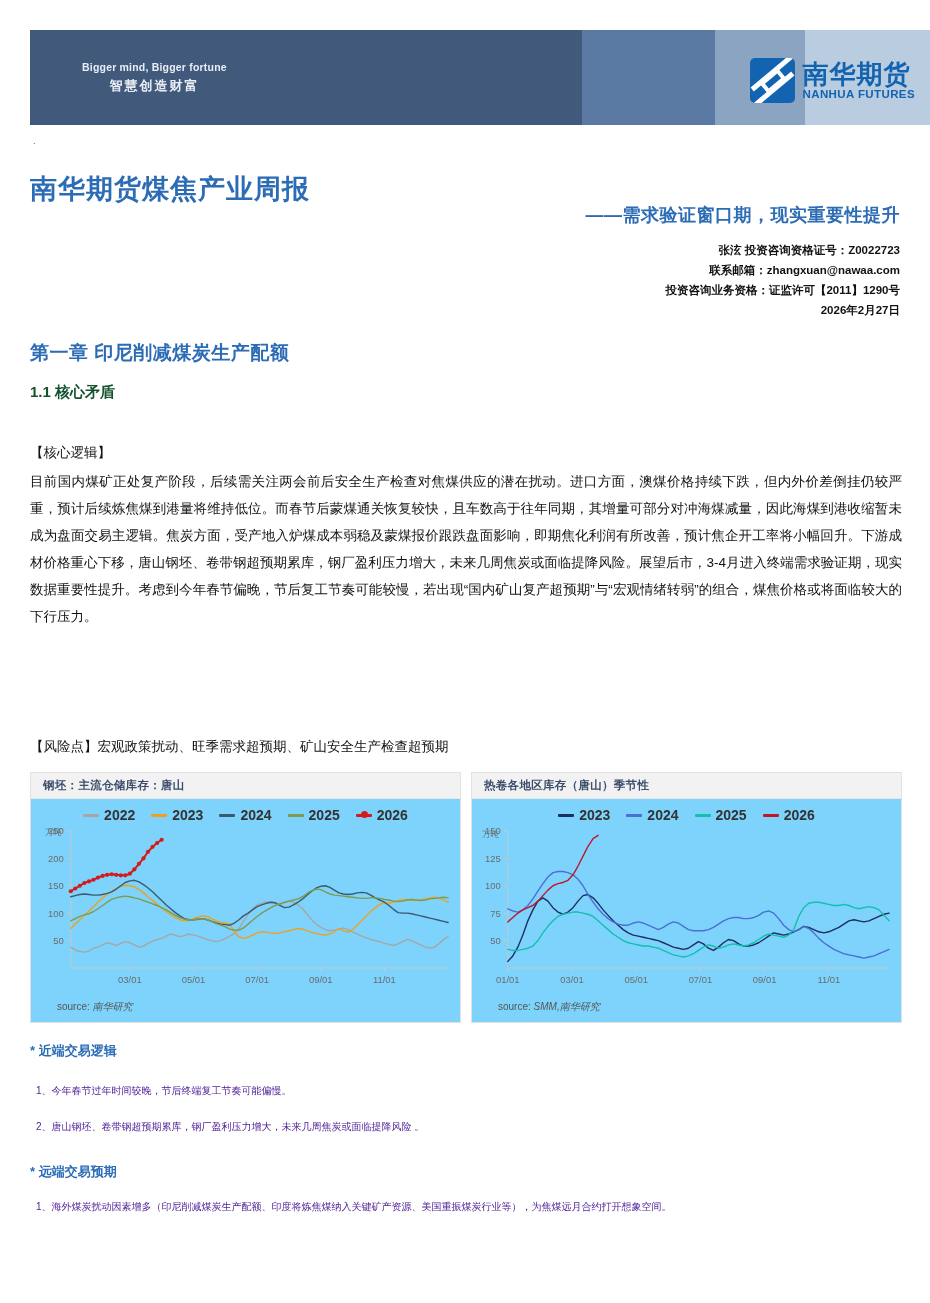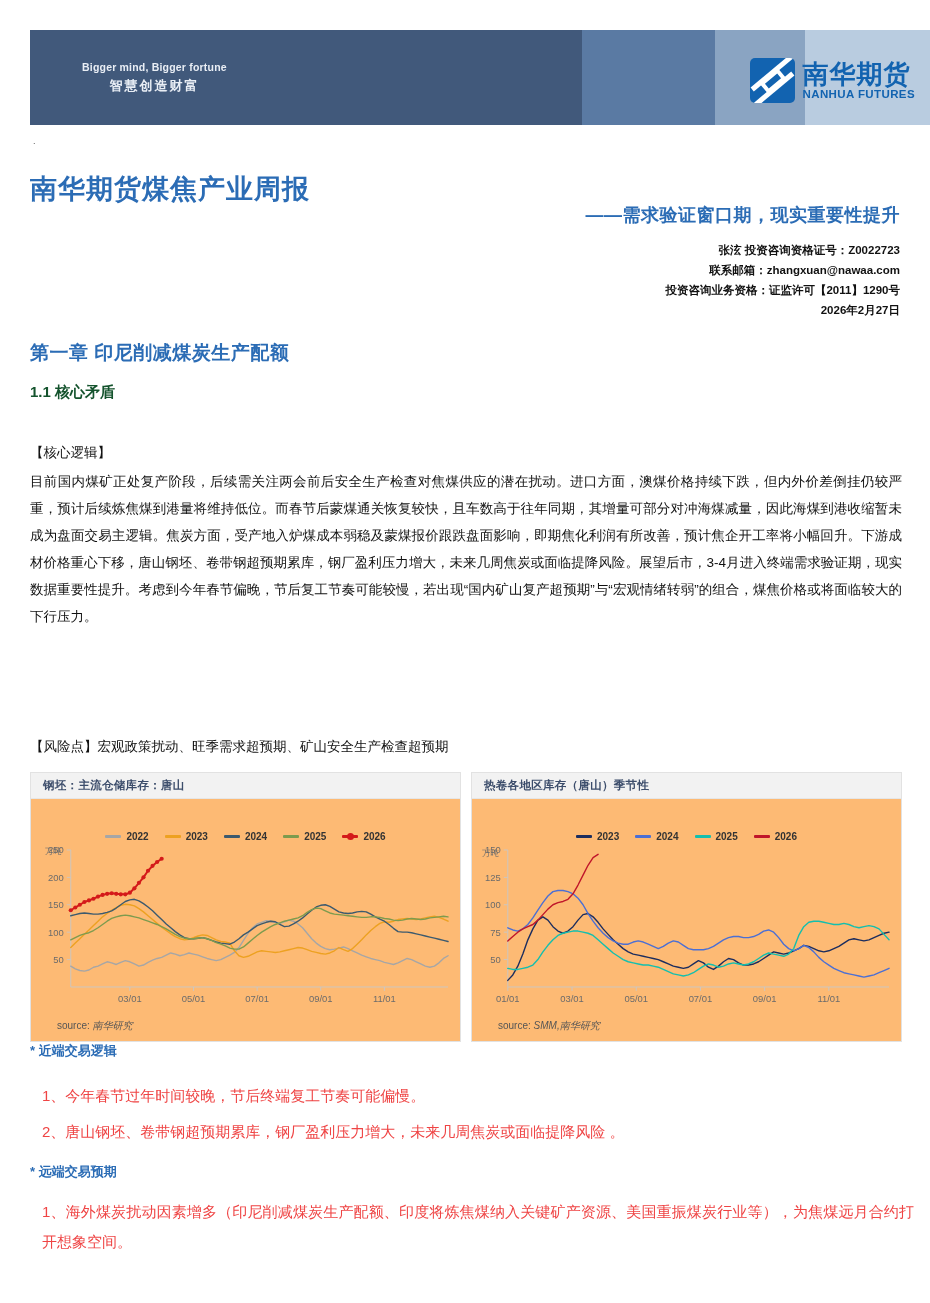--- a/index.html
+++ b/index.html
@@ -207,42 +207,42 @@
     position: absolute;
     left: 30px;
     top: 772px;
     width: 872px;
     display: flex;
     gap: 10px;
   }
   .chart-card {
     flex: 1 1 0;
     border: 1px solid #e2e2e2;
-    background: #fdba74;
+    background: #7dd3fc;
     box-sizing: border-box;
   }
   .chart-card-title {
     background: #f2f2f2;
     border-bottom: 1px solid #e6e6e6;
     padding: 5px 10px 5px 12px;
     font-size: 11.5px;
     color: #3c4d6b;
     font-weight: bold;
     letter-spacing: .3px;
   }
   .chart-body {
     padding: 8px 6px 2px 6px;
     position: relative;
   }
   .chart-legend {
     display: flex;
     justify-content: center;
     gap: 16px;
-    margin: 24px 0 2px 0;
-    font-size: 10px;
+    margin: 0 0 2px 0;
+    font-size: 14px;
     font-weight: bold;
     color: #333;
   }
   .legend-item { display: flex; align-items: center; gap: 5px; }
   .legend-swatch {
     display: inline-block;
     width: 16px;
     height: 3px;
     border-radius: 1px;
   }
@@ -266,23 +266,23 @@
   
   .trade-heading {
     font-size: 13px;
     font-weight: bold;
     color: #2b6cb5;
   }
   .near-heading { position: absolute; left: 30px; top: 1042px; }
   .far-heading  { position: absolute; left: 30px; top: 1163px; text-align: right; }
   .bullet {
     position: absolute;
-    left: 42px;
-    font-size: 15px;
-    color: #ef4444;
+    left: 36px;
+    font-size: 10px;
+    color: #4c1d95;
     line-height: 2.0;
   }
   .bullet-n1 { top: 1081px; }
   .bullet-n2 { top: 1117px; }
   .bullet-f1 { top: 1197px; width: 872px; text-align: justify; }
 </style>
 </head>
 <body>
 
 <div class="banner">

